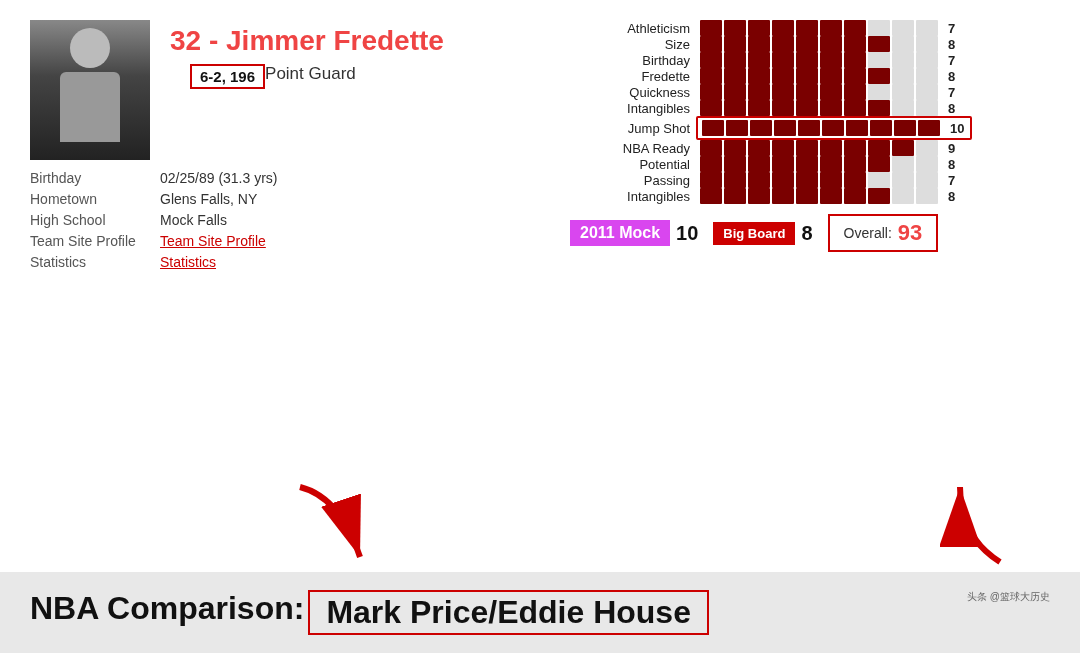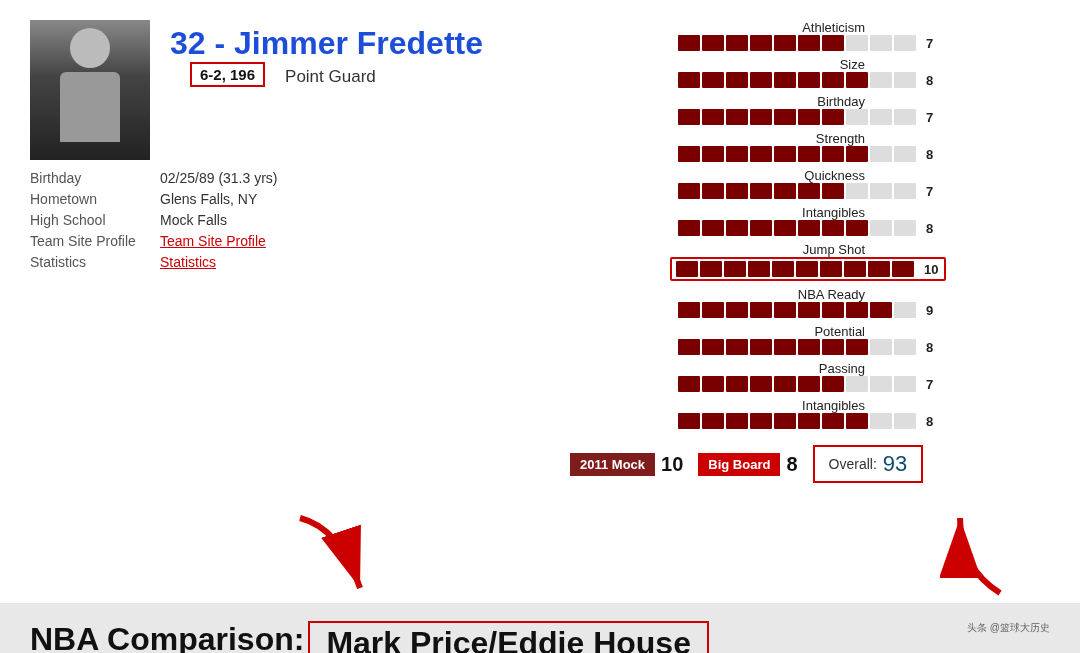--- a/index.html
+++ b/index.html
@@ -80,30 +80,30 @@
       border-radius: 6px 6px 0 0;
     }
 
     .player-info-header {
       display: flex;
       flex-direction: column;
       padding-top: 5px;
     }
 
     .player-name {
-      font-size: 32px;
-      font-weight: bold;
-      color: #1d4ed8;
-      margin-bottom: 0;
+      font-size: 28px;
+      font-weight: bold;
+      color: #ef4444;
+      margin-bottom: 7px;
     }
 
     .player-vitals {
       display: flex;
-      align-items: flex-end;
-      gap: 20px;
+      align-items: flex-start;
+      gap: 0;
       margin-bottom: 10px;
       padding-left: 20px;
     }
 
     .vitals-box {
       border: 2px solid #c00;
       padding: 2px 8px;
       font-size: 15px;
       font-weight: bold;
       color: #111;
@@ -155,23 +155,21 @@
     .right-panel {
       flex: 1;
       display: flex;
       flex-direction: column;
       padding-left: 20px;
     }
 
     .stat-row {
       display: flex;
       align-items: center;
-      margin-bottom: 6px;
       position: relative;
-      flex-direction: column;
     }
 
     .stat-label {
       width: 120px;
       text-align: right;
       font-size: 13px;
       color: #222;
       margin-right: 10px;
       font-weight: normal;
     }
@@ -219,23 +217,23 @@
     }
 
     .bottom-badges {
       display: flex;
       align-items: center;
       gap: 15px;
       margin-top: 10px;
     }
 
     .badge-mock {
-      background: #7f1d1d;
+      background: #d946ef;
       color: #fff;
-      font-size: 13px;
+      font-size: 16px;
       padding: 4px 10px;
       font-weight: bold;
     }
 
     .badge-mock-value {
       font-size: 20px;
       font-weight: bold;
       color: #111;
     }
 
@@ -261,22 +259,22 @@
       gap: 6px;
     }
 
     .overall-label {
       font-size: 14px;
       color: #333;
     }
 
     .overall-value {
       font-size: 22px;
-      font-weight: normal;
-      color: #0c4a6e;
+      font-weight: bold;
+      color: #ef4444;
     }
 
     .arrow-section {
       display: flex;
       position: relative;
       height: 100px;
       width: 100%;
     }
 
     .arrow-left {
@@ -418,21 +416,21 @@
               <div class="stat-bar-block"></div>
               <div class="stat-bar-block"></div>
               <div class="stat-bar-empty"></div>
               <div class="stat-bar-empty"></div>
               <div class="stat-bar-empty"></div>
               <div class="stat-value">7</div>
             </div>
           </div>
         </div>
         <div class="stat-row">
-          <div class="stat-label">Strength</div>
+          <div class="stat-label">Fredette</div>
           <div>
             <div class="stat-bars">
               <div class="stat-bar-block"></div>
               <div class="stat-bar-block"></div>
               <div class="stat-bar-block"></div>
               <div class="stat-bar-block"></div>
               <div class="stat-bar-block"></div>
               <div class="stat-bar-block"></div>
               <div class="stat-bar-block"></div>
               <div class="stat-bar-block"></div>

